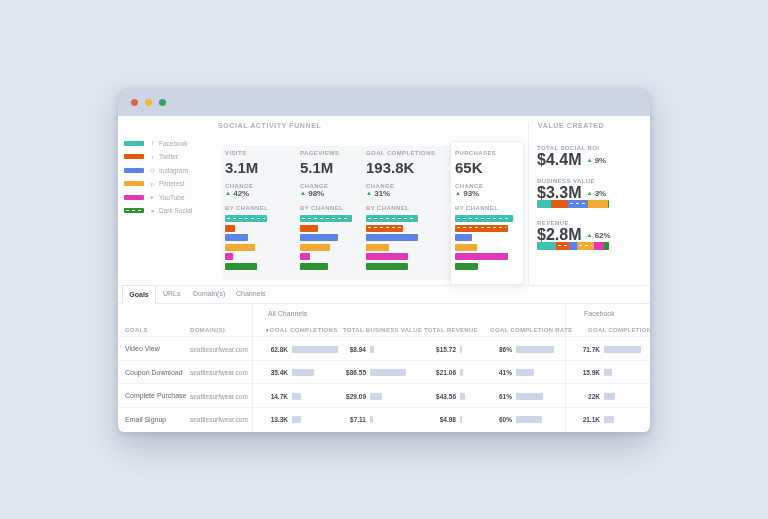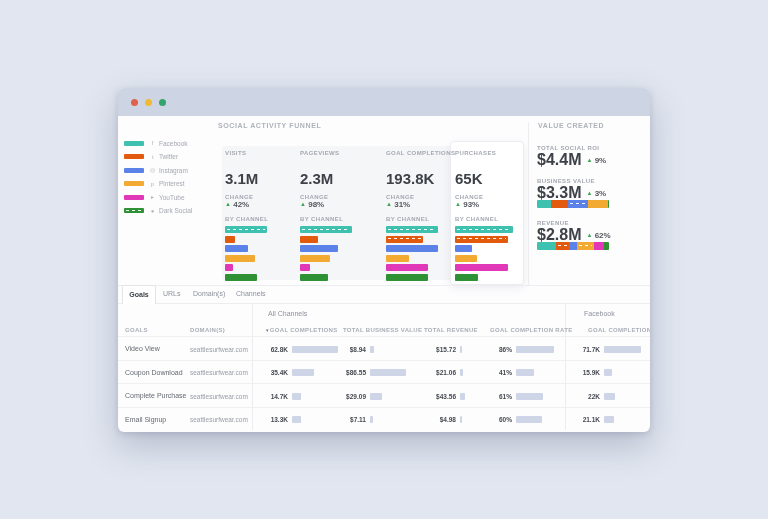--- a/index.html
+++ b/index.html
@@ -18,21 +18,21 @@
   .big { font-size:15px; font-weight:700; color:#3d4148; }
   .chg { font-size:8px; font-weight:700; color:#54585f; white-space:nowrap; }
   .chg .tri { color:#38a552; font-size:6px; vertical-align:1px; }
   .legend-item { position:absolute; left:6px; display:flex; align-items:center; height:8px; }
   .swatch { width:20px; height:5px; border-radius:1px; margin-right:4px; position:relative; }
   .lg-icon { font-size:6px; color:#b3b7bf; width:9px; text-align:center; line-height:8px; }
   .lg-label { font-size:6.5px; color:#a4a8b1; margin-left:2px; white-space:nowrap; }
   .panel { position:absolute; left:104px; top:58px; width:230px; height:134px; background:#f5f6f8; border-radius:3px; }
   .pcard { position:absolute; left:332px; top:53px; width:74px; height:144px; background:#ffffff; border:1px solid #ececf0; border-radius:4px; box-shadow:0 3px 8px rgba(80,90,120,.10); }
   .fcol { position:absolute; top:62px; width:66px; }
-  .fcol .big { margin-top:14px; }
+  .fcol .big { margin-top:3px; }
   .fcol .lbl2 { margin-top:7px; }
   .bars { margin-top:4px; }
   .bar { height:7px; border-radius:1px; margin-top:2.6px; position:relative; }
   .dashed::after { content:""; position:absolute; left:2px; right:2px; top:50%; height:1px; margin-top:-1px;
     background:repeating-linear-gradient(90deg, rgba(255,255,255,.95) 0 3px, transparent 3px 6px); }
   .vc-border { position:absolute; left:410px; top:34px; width:1px; height:163px; background:#ededf1; }
   .vc-label { position:absolute; left:419px; }
   .vc-val { position:absolute; left:419px; display:flex; align-items:center; }
   .vc-val .num { font-size:16px; font-weight:700; color:#3d4148; }
   .vc-val .chg { margin-left:5px; }
@@ -114,35 +114,35 @@
       <div class="bar" style="width: 10px; background-color: rgb(226, 90, 13);"></div>
       <div class="bar" style="width: 23px; background-color: rgb(91, 130, 232);"></div>
       <div class="bar" style="width: 30px; background-color: rgb(243, 170, 51);"></div>
       <div class="bar" style="width: 8px; background-color: rgb(225, 56, 184);"></div>
       <div class="bar" style="width: 32px; background-color: rgb(46, 145, 51);"></div>
     </div>
   </div>
 
   <div class="fcol" style="left:182px">
     <div class="lbl">PAGEVIEWS</div>
-    <div class="big">2.3M</div>
+    <div class="big">5.1M</div>
     <div class="lbl lbl2">CHANGE</div>
     <div class="chg"><span class="tri">▲</span> <span>98%</span></div>
     <div class="lbl lbl2">BY CHANNEL</div>
     <div class="bars">
       <div class="bar dashed" style="width: 52px; background-color: rgb(62, 193, 175);"></div>
       <div class="bar" style="width: 18px; background-color: rgb(226, 90, 13);"></div>
       <div class="bar" style="width: 38px; background-color: rgb(91, 130, 232);"></div>
       <div class="bar" style="width: 30px; background-color: rgb(243, 170, 51);"></div>
       <div class="bar" style="width: 10px; background-color: rgb(225, 56, 184);"></div>
       <div class="bar" style="width: 28px; background-color: rgb(46, 145, 51);"></div>
     </div>
   </div>
 
-  <div class="fcol" style="left:268px">
+  <div class="fcol" style="left:248px">
     <div class="lbl">GOAL COMPLETIONS</div>
     <div class="big">193.8K</div>
     <div class="lbl lbl2">CHANGE</div>
     <div class="chg"><span class="tri">▲</span> <span>31%</span></div>
     <div class="lbl lbl2">BY CHANNEL</div>
     <div class="bars">
       <div class="bar dashed" style="width: 52px; background-color: rgb(62, 193, 175);"></div>
       <div class="bar dashed" style="width: 37px; background-color: rgb(226, 90, 13);"></div>
       <div class="bar" style="width: 52px; background-color: rgb(91, 130, 232);"></div>
       <div class="bar" style="width: 23px; background-color: rgb(243, 170, 51);"></div>

